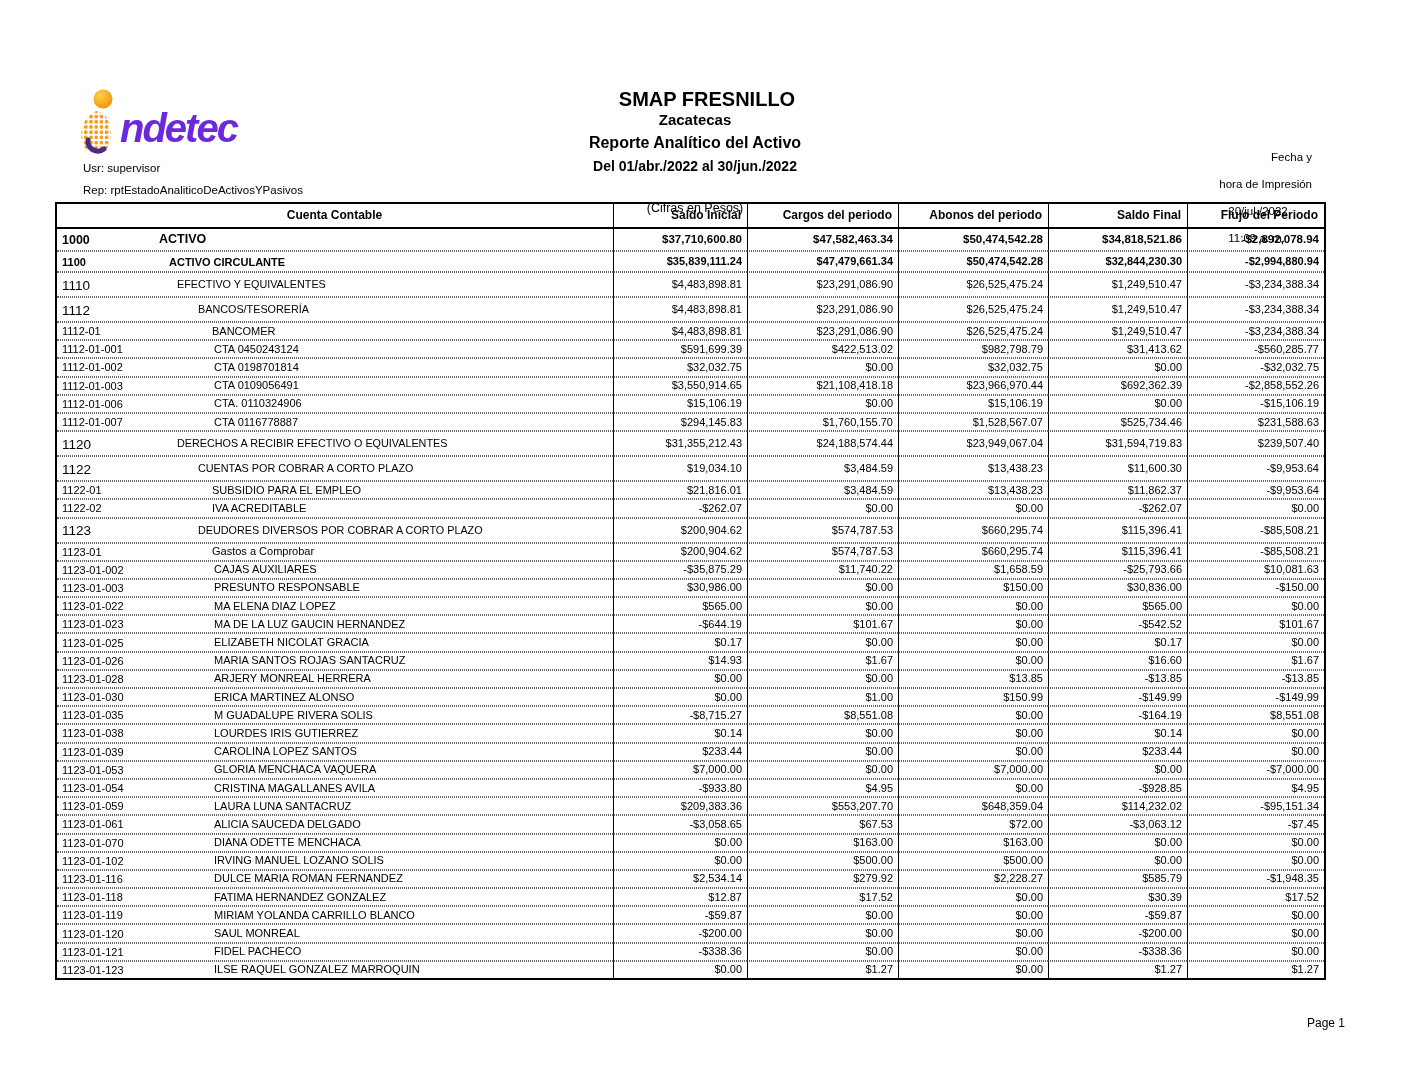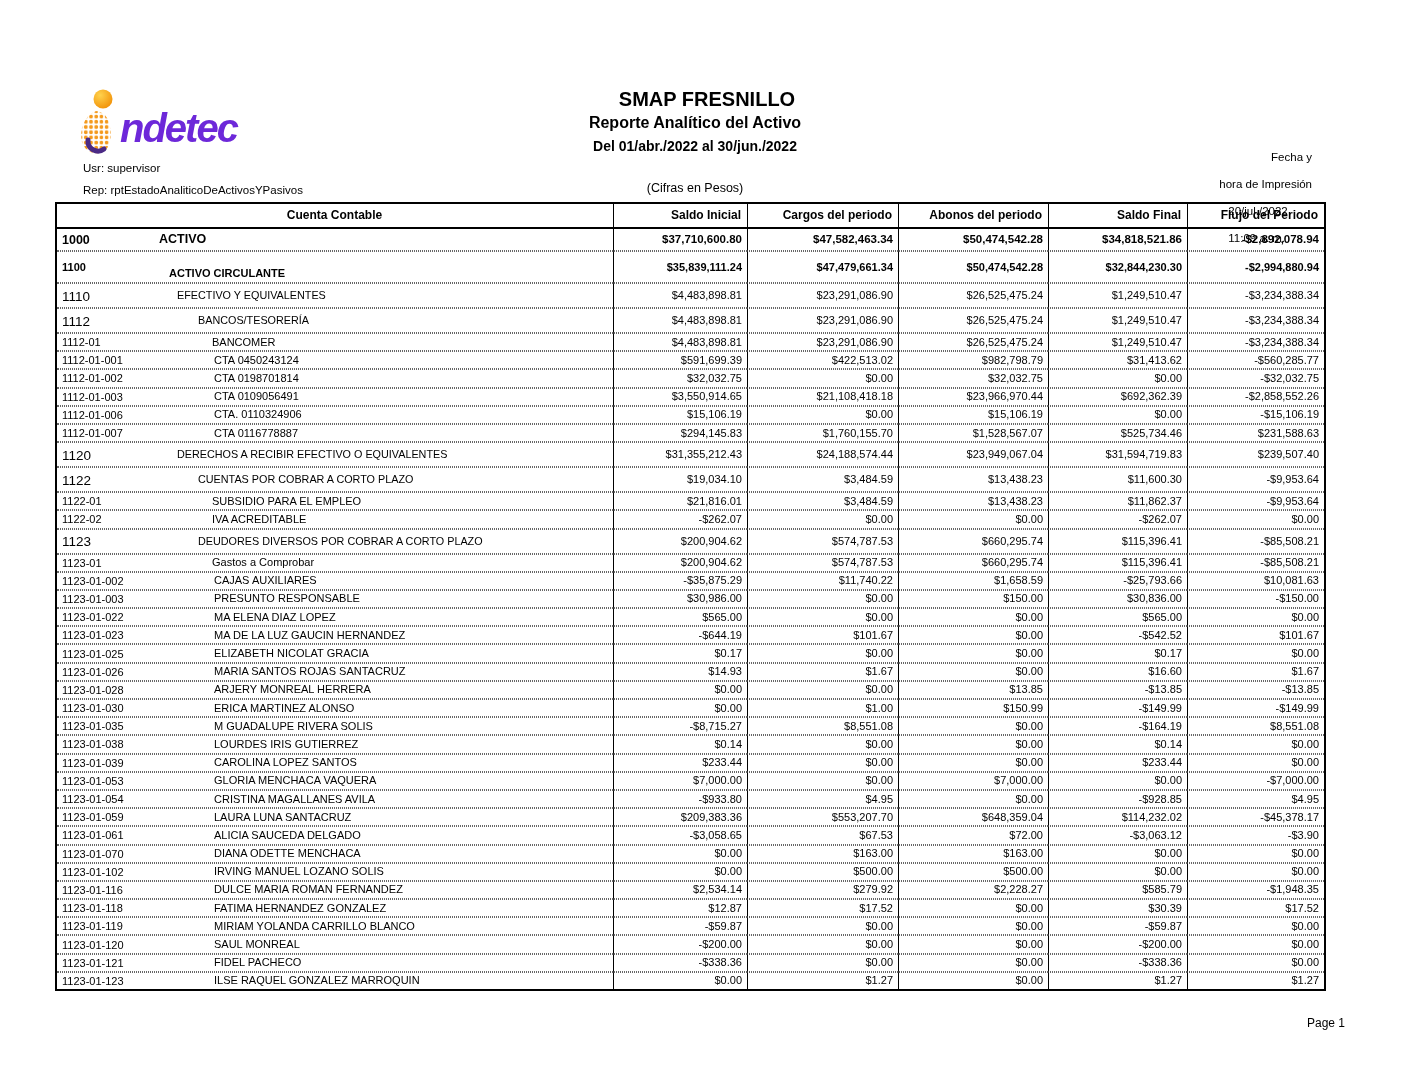--- a/index.html
+++ b/index.html
@@ -39,21 +39,21 @@
   td.cuenta{position:relative;}
   td.cuenta .code{position:absolute;left:5px;top:50%;transform:translateY(-50%);}
   td.cuenta .name{display:block;}
 
   tr.lv1 td{font-weight:bold;padding-top:3px;padding-bottom:3px;font-size:11.5px;}
   tr.lv1 .code,tr.lv1 .name{font-size:12.5px;line-height:15px;}
   tr.lv1 .name{margin-left:97px;}
 
   tr.lv2 td{font-weight:bold;padding-top:2.5px;padding-bottom:2.5px;font-size:11px;}
   tr.lv2 .code,tr.lv2 .name{font-size:11px;line-height:14px;}
-  tr.lv2 .name{margin-left:107px;margin-top:11px;}
+  tr.lv2 .name{margin-left:107px;}
 
   tr.lv3 td,tr.lv4 td{padding-top:5px;padding-bottom:5px;}
   tr.lv3 .code,tr.lv4 .code{font-size:13.5px;}
   tr.lv3 .name,tr.lv4 .name{font-size:10.8px;line-height:13px;}
   tr.lv3 .name{margin-left:115px;}
   tr.lv4 .name{margin-left:136px;}
 
   tr.lv5 .name{margin-left:150px;}
   tr.lv6 .name{margin-left:152px;}
 
@@ -83,20 +83,21 @@
   <span class="logo-text">ndetec</span>
 </div>
 
 <div class="meta-left">
   <div>Usr: supervisor</div>
   <div>Rep: rptEstadoAnaliticoDeActivosYPasivos</div>
 </div>
 
 <div class="title-block">
   <div class="t1">SMAP FRESNILLO</div>
+  <div class="t2">Zacatecas</div>
   <div class="t3">Reporte Analítico del Activo</div>
   <div class="t4">Del 01/abr./2022 al 30/jun./2022</div>
   <div class="t5">(Cifras en Pesos)</div>
 </div>
 
 <div class="print-meta">
   <div class="pm-labels">
     <div>Fecha y</div>
     <div>hora de Impresión</div>
   </div>
@@ -448,32 +449,32 @@
       </tr>
       <tr class="lv6">
         <td class="cuenta">
           <span class="code">1123-01-059</span>
           <span class="name">LAURA LUNA SANTACRUZ</span>
         </td>
         <td class="val">$209,383.36</td>
         <td class="val">$553,207.70</td>
         <td class="val">$648,359.04</td>
         <td class="val">$114,232.02</td>
-        <td class="val">-$45,378.17</td>
+        <td class="val">-$95,151.34</td>
       </tr>
       <tr class="lv6">
         <td class="cuenta">
           <span class="code">1123-01-061</span>
           <span class="name">ALICIA SAUCEDA DELGADO</span>
         </td>
         <td class="val">-$3,058.65</td>
         <td class="val">$67.53</td>
         <td class="val">$72.00</td>
         <td class="val">-$3,063.12</td>
-        <td class="val">-$3.90</td>
+        <td class="val">-$7.45</td>
       </tr>
       <tr class="lv6">
         <td class="cuenta">
           <span class="code">1123-01-070</span>
           <span class="name">DIANA ODETTE MENCHACA</span>
         </td>
         <td class="val">$0.00</td>
         <td class="val">$163.00</td>
         <td class="val">$163.00</td>
         <td class="val">$0.00</td>

